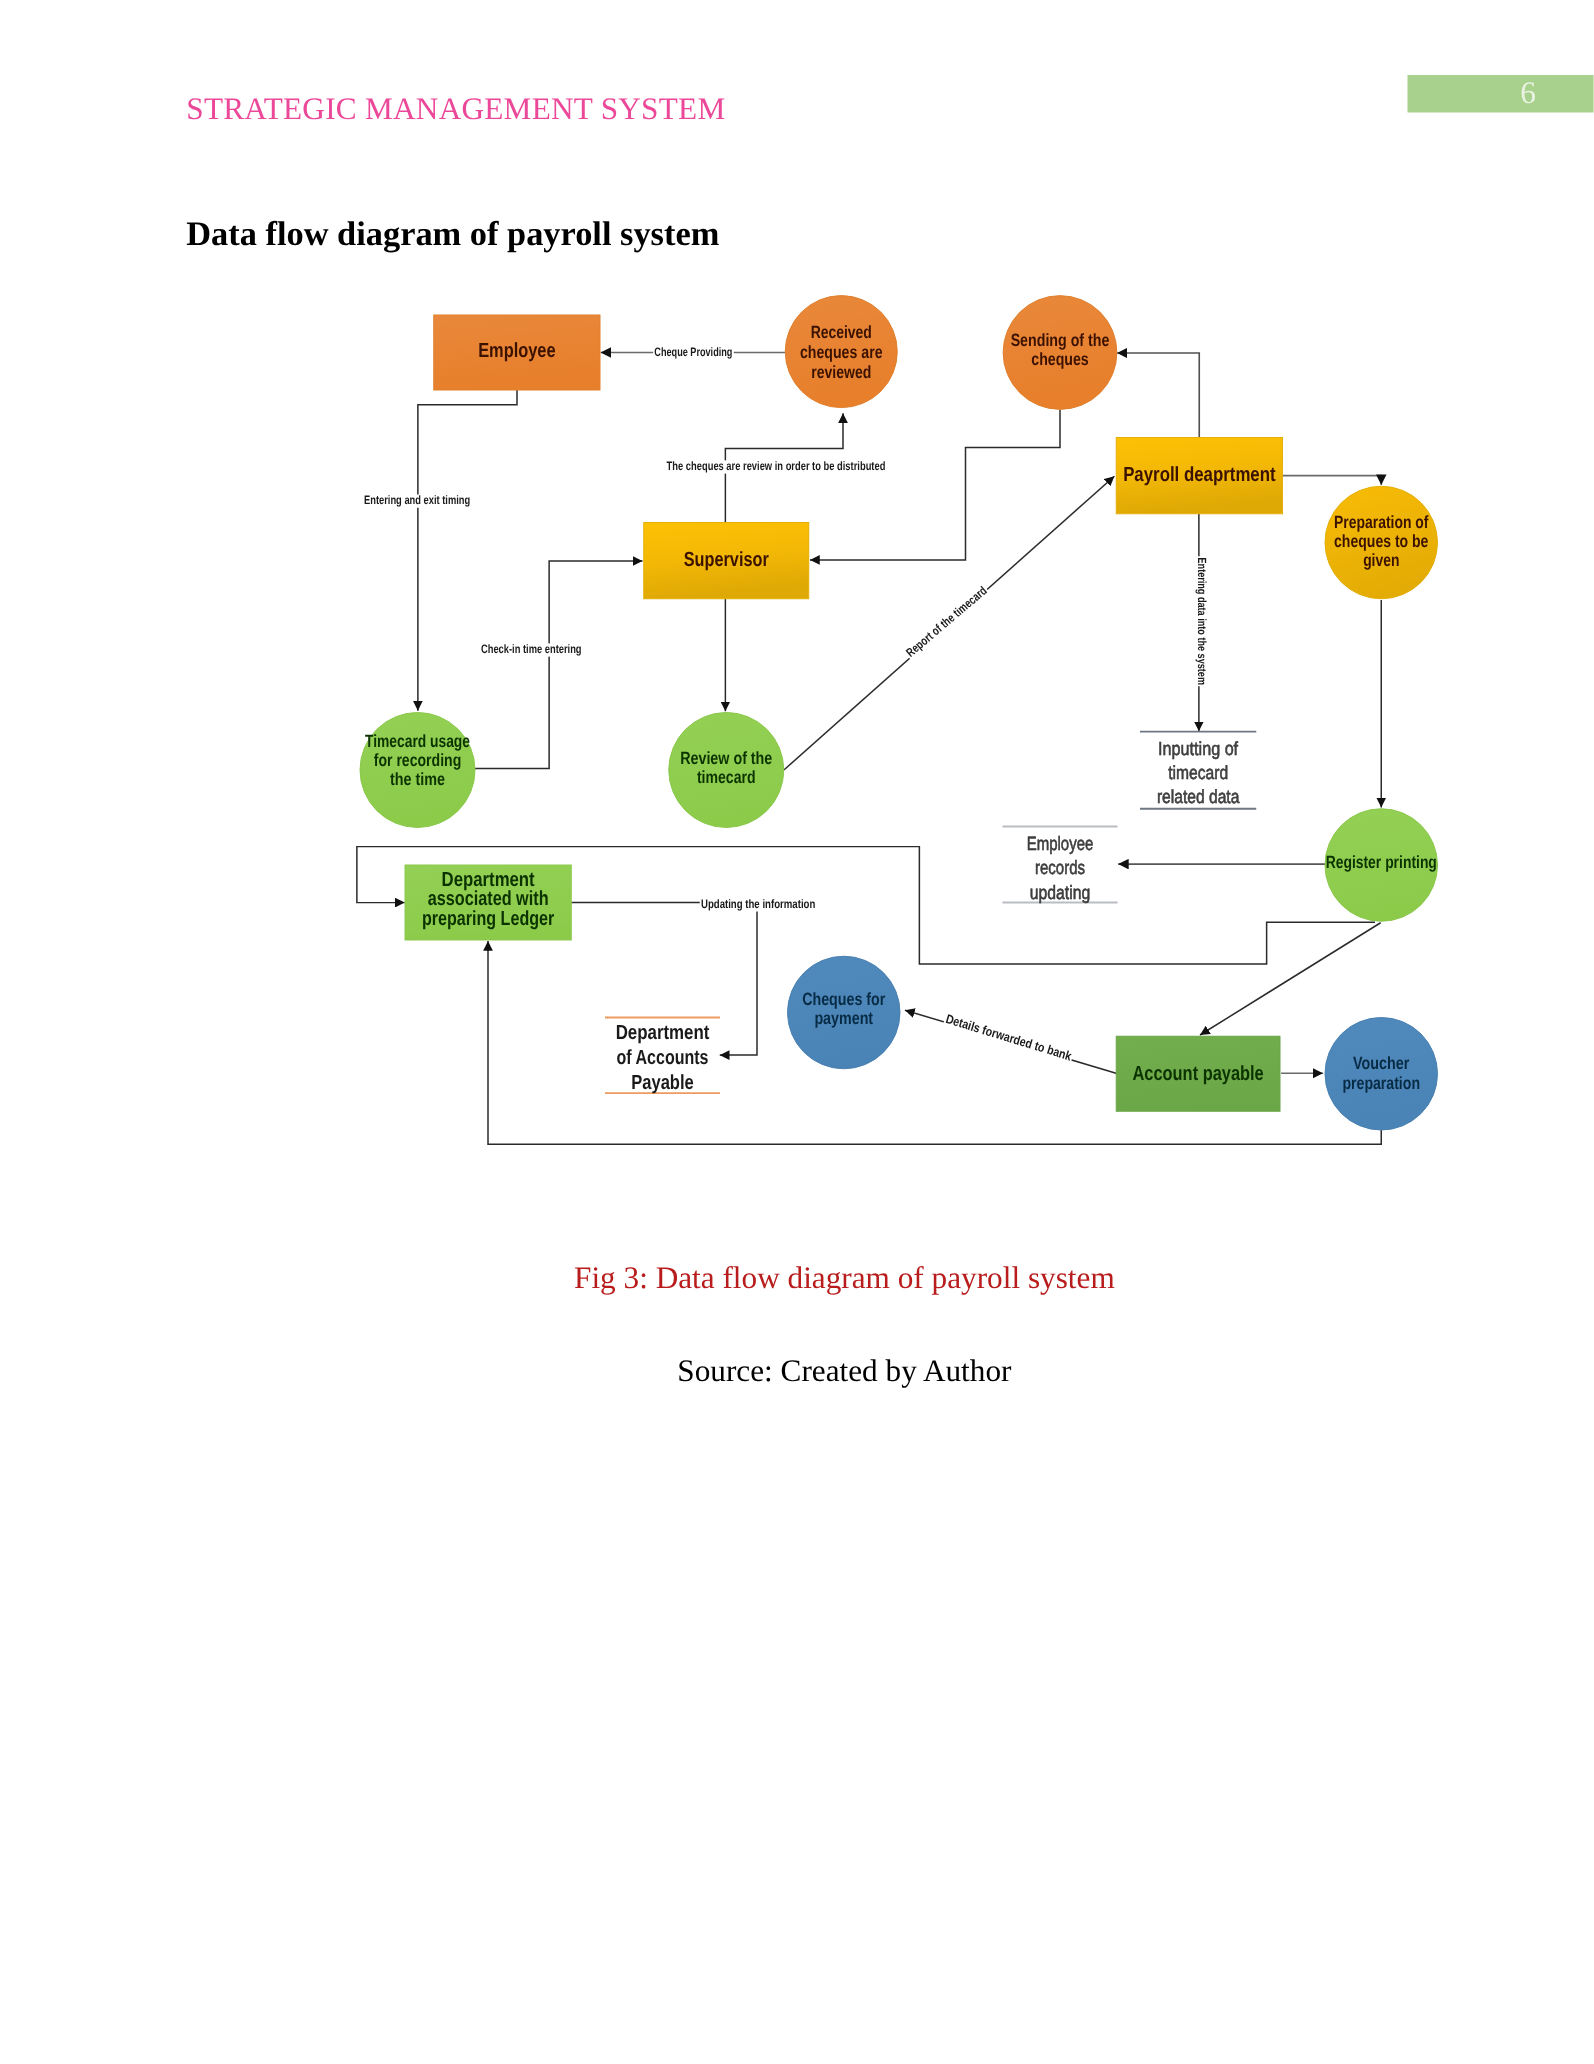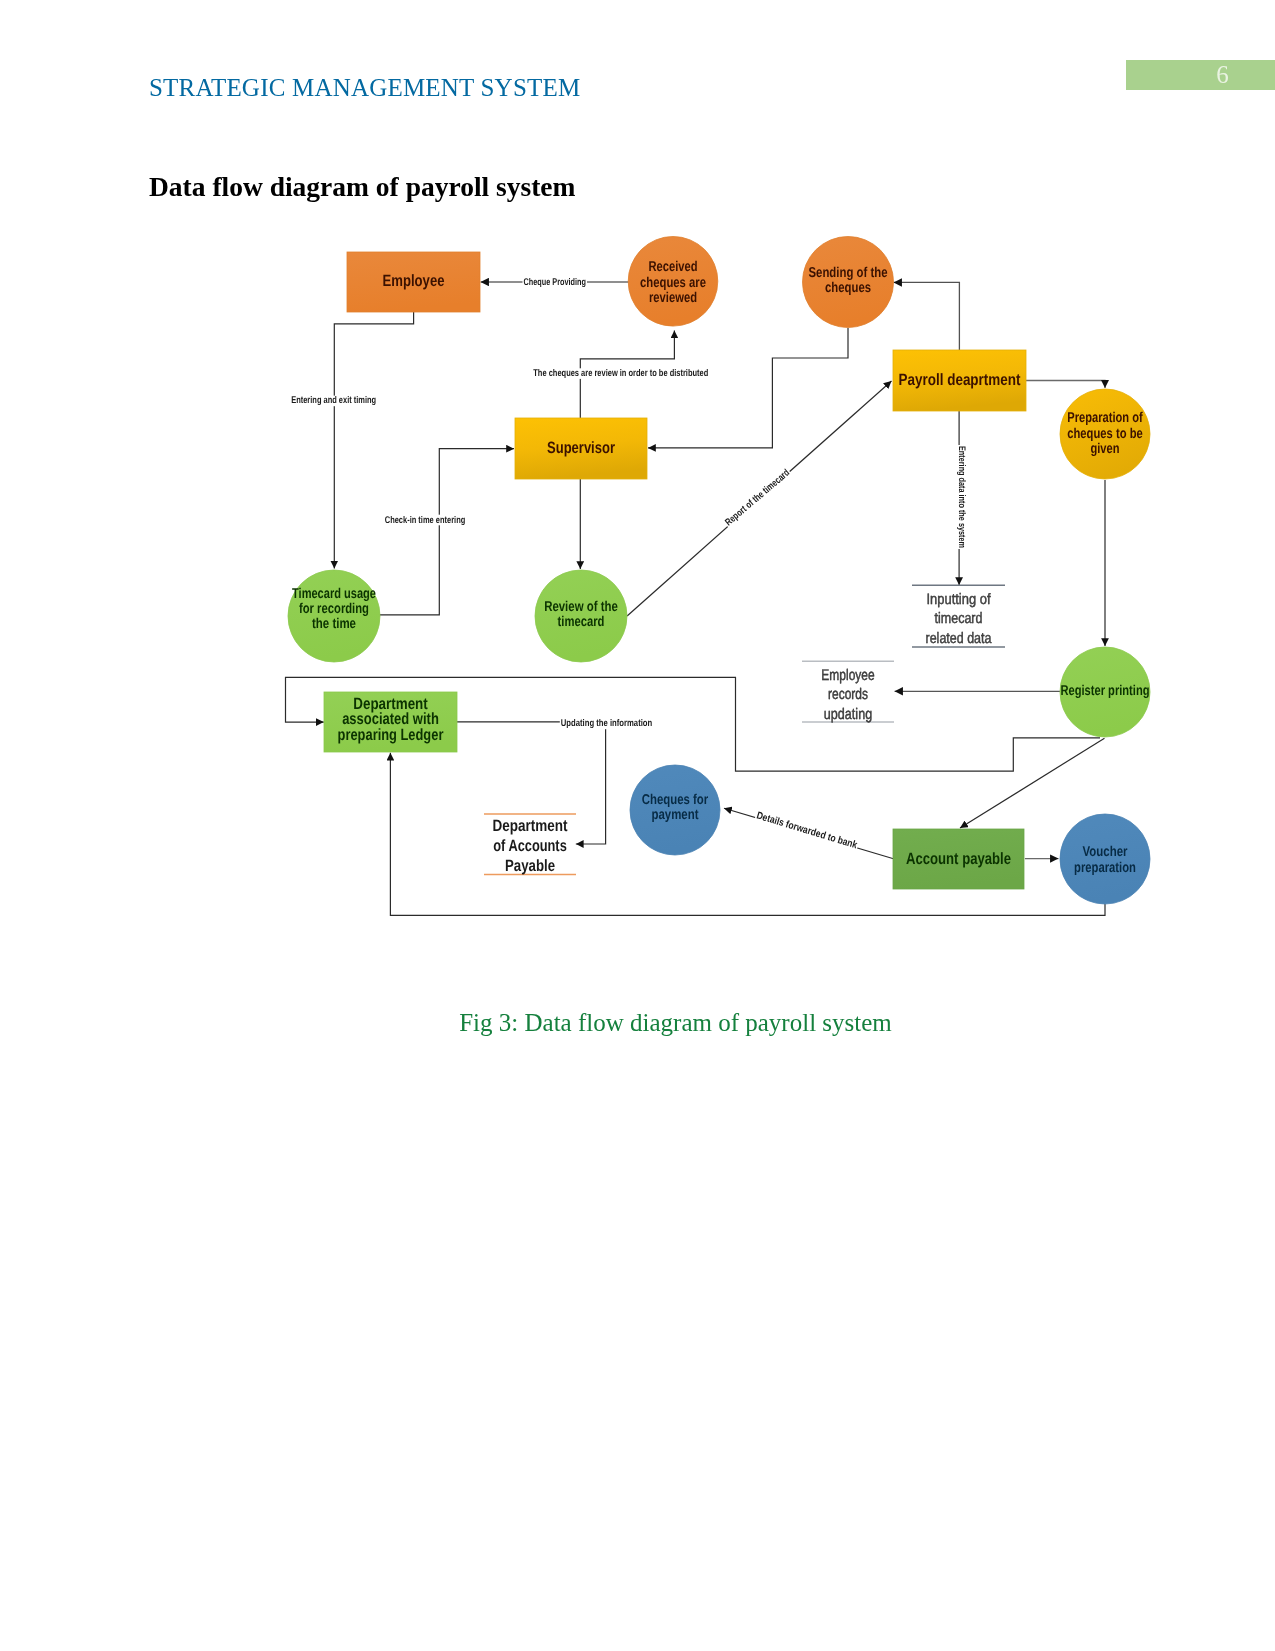--- a/index.html
+++ b/index.html
@@ -7,26 +7,26 @@
   body{width:1275px;height:1651px;position:relative;overflow:hidden;
        font-family:"Liberation Serif", serif;}
   .page{position:absolute;left:0;top:0;width:1275px;height:1651px;background:#fff;}
 
   
   #page-badge{position:absolute;left:1126px;top:60px;width:149px;height:30px;
       background:#a9d18e;color:#eaf3e2;font-family:"Liberation Serif",serif;
       font-size:25px;line-height:30px;text-align:center;padding-left:44px;
       box-sizing:border-box;}
   #doc-title{position:absolute;left:149px;top:74px;font-size:25px;
-      font-family:"Liberation Serif",serif;color:#0369a1;letter-spacing:.2px;white-space:nowrap;}
+      font-family:"Liberation Serif",serif;color:#ec4899;letter-spacing:.2px;white-space:nowrap;}
   #section-heading{position:absolute;left:149px;top:150px;font-size:27.5px;
       font-weight:bold;font-family:"Liberation Serif",serif;color:#000;white-space:nowrap;margin-top:21px;}
 
   #fig-caption{position:absolute;left:76px;top:1009px;width:1199px;text-align:center;
-      font-size:25px;font-family:"Liberation Serif",serif;color:#15803d;}
+      font-size:25px;font-family:"Liberation Serif",serif;color:#b91c1c;}
   #fig-source{position:absolute;left:76px;top:1084px;width:1199px;text-align:center;
       font-size:25px;font-family:"Liberation Serif",serif;color:#000;}
 
   #diagram{position:absolute;left:0;top:0;width:1275px;height:1651px;}
   svg#dfd{position:absolute;left:0;top:0;}
   svg#dfd text{-webkit-font-smoothing:antialiased;text-rendering:geometricPrecision;}
   svg#dfd text.nt{font-family:"Liberation Sans", sans-serif;font-weight:bold;}
   svg#dfd text.nt.ntl{font-weight:normal;stroke:currentColor;stroke-width:0.38;paint-order:stroke;}
   svg#dfd text.nt.ntb{font-weight:bold;}
   svg#dfd text.el{font-family:"Liberation Sans", sans-serif;font-weight:bold;fill:#1A1A1A;}
@@ -207,13 +207,14 @@
       <text x="606.5" y="726.4" text-anchor="middle" class="el" font-size="9.8" textLength="91.5" lengthAdjust="spacingAndGlyphs">Updating the information</text>
     </g>
     <g transform="rotate(16.9 806.0 833.3)">
       <rect x="752.7" y="825.1" width="106.6" height="11.0" fill="#ffffff"></rect>
       <text x="806.0" y="833.3" text-anchor="middle" class="el" font-size="10.2" textLength="104.6" lengthAdjust="spacingAndGlyphs">Details forwarded to bank</text>
     </g>
   </g>
 </svg>
   </div>
   <div id="fig-caption">Fig 3: Data flow diagram of payroll system</div>
+  <div id="fig-source">Source: Created by Author</div>
 </div>
 
 </body></html>

